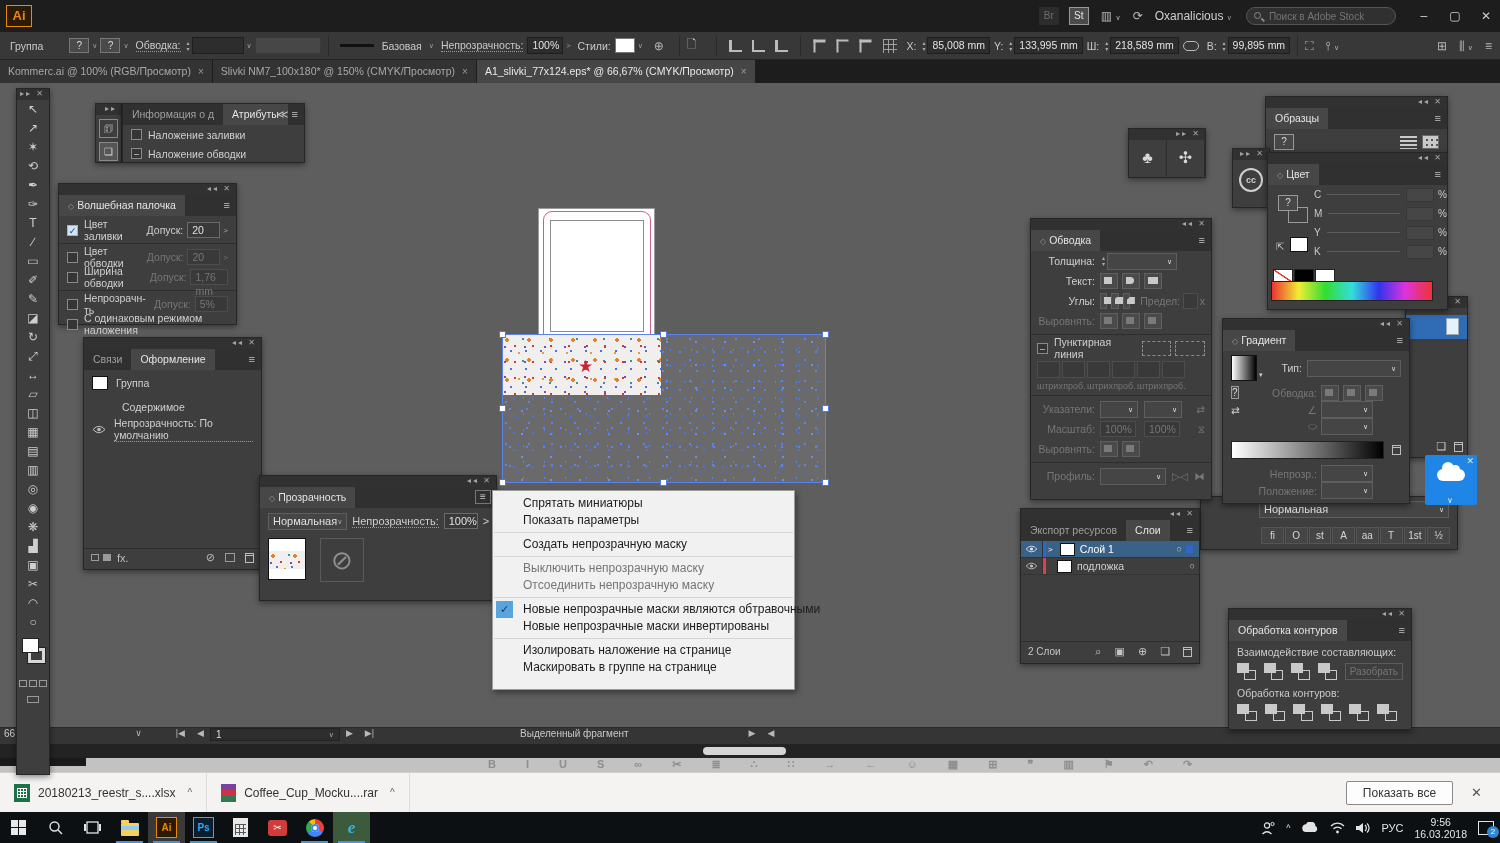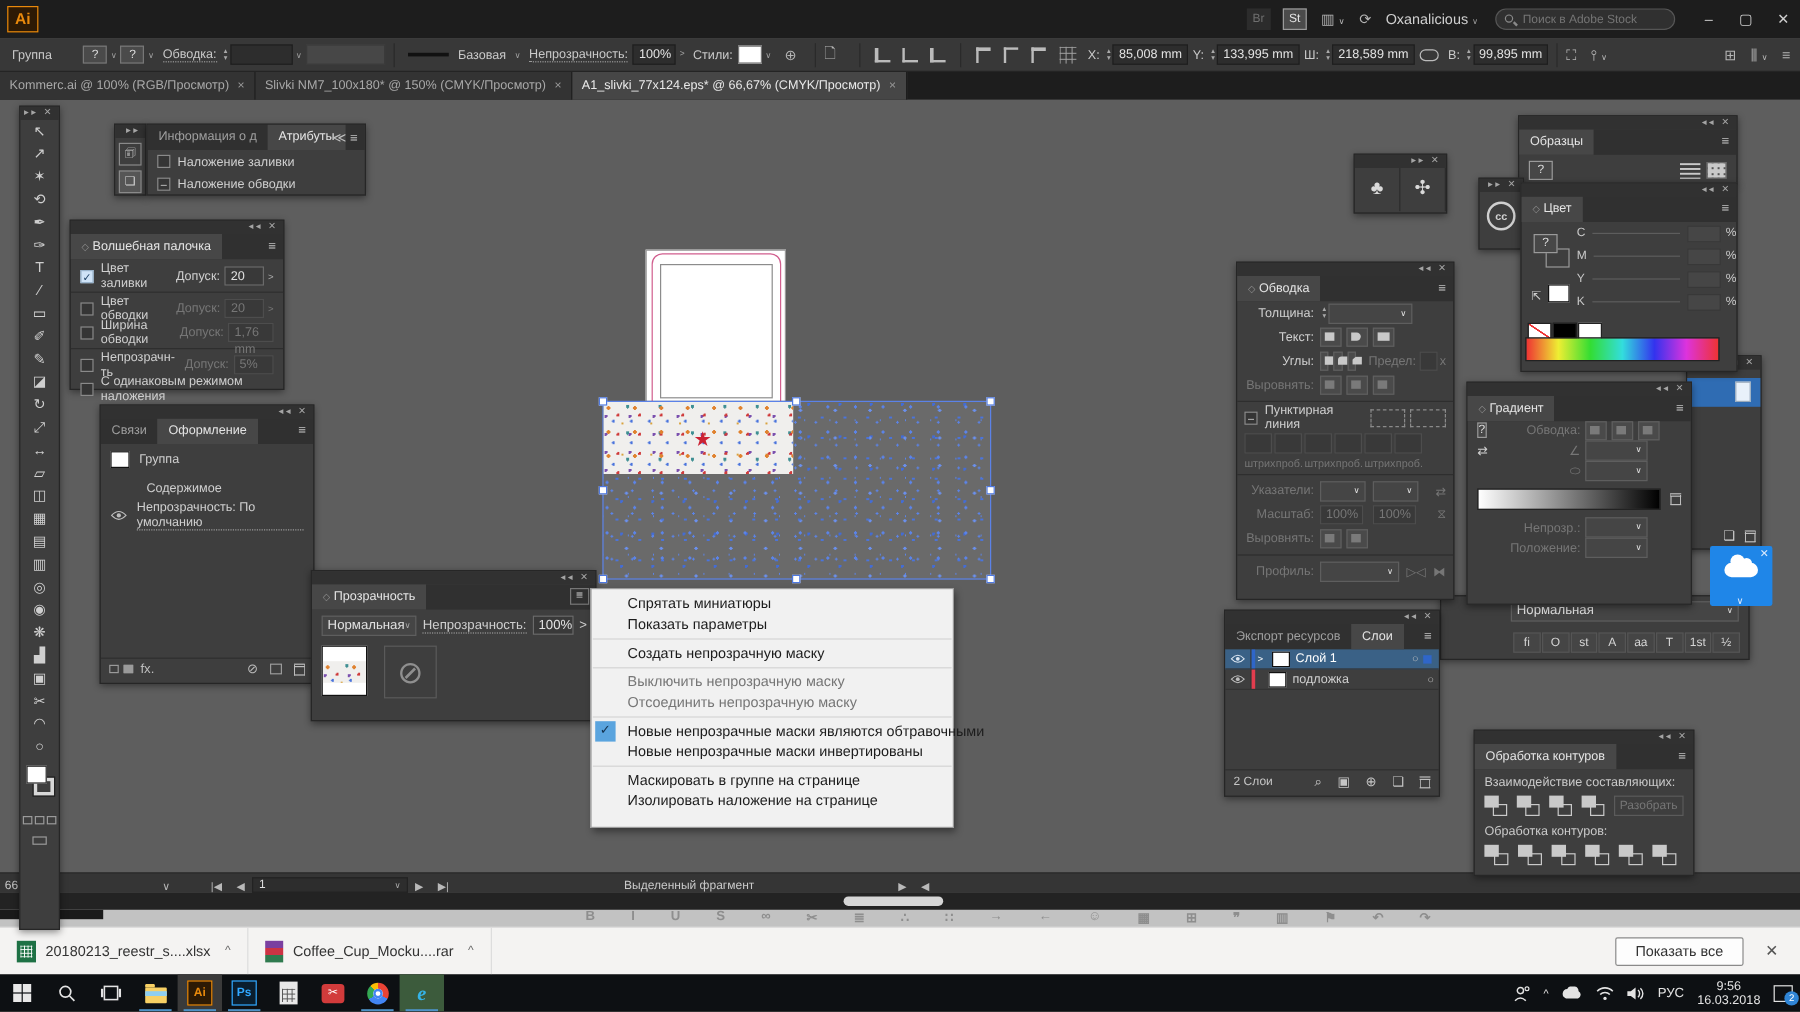--- a/index.html
+++ b/index.html
@@ -214,21 +214,21 @@
 
   
   #cc-note{position:absolute;left:1425px;top:455px;width:52px;height:50px;background:#1f86e8;z-index:20;border-radius:2px}
   #cc-cloud{position:absolute;left:12px;top:14px;width:28px;height:12px;background:#fff;border-radius:7px}
   #cc-cloud::before{content:"";position:absolute;left:5px;top:-7px;width:12px;height:12px;background:#fff;border-radius:50%}
   #cc-cloud::after{content:"";position:absolute;left:14px;top:-4px;width:9px;height:9px;background:#fff;border-radius:50%}
   #cc-note .x{position:absolute;right:3px;top:1px;color:#dceafc;font-size:9px}
   #cc-note .v{position:absolute;left:22px;bottom:0px;color:#dceafc;font-size:8px}
 
   
-  #statusbar{position:absolute;left:0;top:727px;width:1500px;height:17px;background:#353535;border-top:1px solid #2a2a2a;display:flex;align-items:flex-end;font-size:10px;color:#c9c9c9;z-index:5}
+  #statusbar{position:absolute;left:0;top:727px;width:1500px;height:17px;background:#353535;border-top:1px solid #2a2a2a;display:flex;align-items:flex-start;font-size:10px;color:#c9c9c9;z-index:5}
   .nav-ic{margin:0 6px;font-size:9px;color:#b9b9b9}
   #page-box{width:130px;height:13px;background:#2d2d2d;border:1px solid #222;display:flex;align-items:center;justify-content:space-between;padding:0 5px;color:#ddd}
   #scrollstrip{position:absolute;left:0;top:744px;width:1500px;height:14px;background:#232323;z-index:5}
   #scroll-thumb{position:absolute;left:703px;top:3px;width:83px;height:8px;background:#d6d6d6;border-radius:4px}
   #webstrip{position:absolute;left:0;top:758px;width:1500px;height:14px;background:#c2c2c2;overflow:hidden;z-index:4}
   #webstrip .dark{position:absolute;left:0;top:0;width:86px;height:8px;background:#1a1a1a}
   #web-icons{position:absolute;left:488px;top:0;display:flex;gap:30px;color:#8e8e8e;font-size:11px;font-weight:bold}
   #dlbar{position:absolute;left:0;top:772px;width:1500px;height:40px;background:#f4f3f2;border-top:1px solid #cfcfcf;display:flex;align-items:center;z-index:6;color:#333;font-size:12px}
   .dl-item{display:flex;align-items:center;height:100%;padding:0 14px;border-right:1px solid #ddd}
   .dl-caret{margin-left:12px;color:#666;font-size:10px}
@@ -570,22 +570,22 @@
     <div class="ctx-sep"></div>
     <div class="ctx-item dis">Выключить непрозрачную маску</div>
     <div class="ctx-item dis">Отсоединить непрозрачную маску</div>
     <div class="ctx-sep"></div>
     <div class="ctx-item">
       <span class="ctx-check">✓</span>
       <span>Новые непрозрачные маски являются обтравочными</span>
     </div>
     <div class="ctx-item">Новые непрозрачные маски инвертированы</div>
     <div class="ctx-sep"></div>
+    <div class="ctx-item">Изолировать наложение на странице</div>
     <div class="ctx-item">Маскировать в группе на странице</div>
-    <div class="ctx-item">Изолировать наложение на странице</div>
   </div>
 
   <div class="panel" id="panel-stroke">
     <div class="phead">
         <span class="hbtns"><span>◂◂</span> <span>✕</span></span>
       </div>
     <div class="ptabs">
       <span class="ptab active"><span class="collapse-d">◇</span><span>Обводка</span></span>
       <span class="pmenu">≡</span>
     </div>
@@ -816,20 +816,29 @@
     <div id="spectrum"></div>
   </div>
 
   <div class="panel" id="panel-grad">
     <div class="phead">
         <span class="hbtns"><span>◂◂</span> <span>✕</span></span>
       </div>
     <div class="ptabs">
       <span class="ptab active"><span class="collapse-d">◇</span><span>Градиент</span></span>
       <span class="pmenu">≡</span>
+    </div>
+    <div class="prow" style="height:34px;align-items:center">
+      <span id="grad-thumb"></span>
+      <span style="font-size:7px;margin:14px 3px 0 2px">▾</span>
+      <span style="margin-left:16px">Тип:</span>
+      <span class="pdrop" style="flex:1;margin-left:5px">
+          <span></span>
+          <span style="font-size:7px">∨</span>
+        </span>
     </div>
     <div class="prow">
       <span style="width:38px"><span class="qmark">?</span></span>
       <span class="dis" style="width:48px;text-align:right;margin-right:4px">Обводка:</span>
       <span class="mini-btn dim">
           <i></i>
         </span>
       <span class="mini-btn dim">
           <i></i>
         </span>

